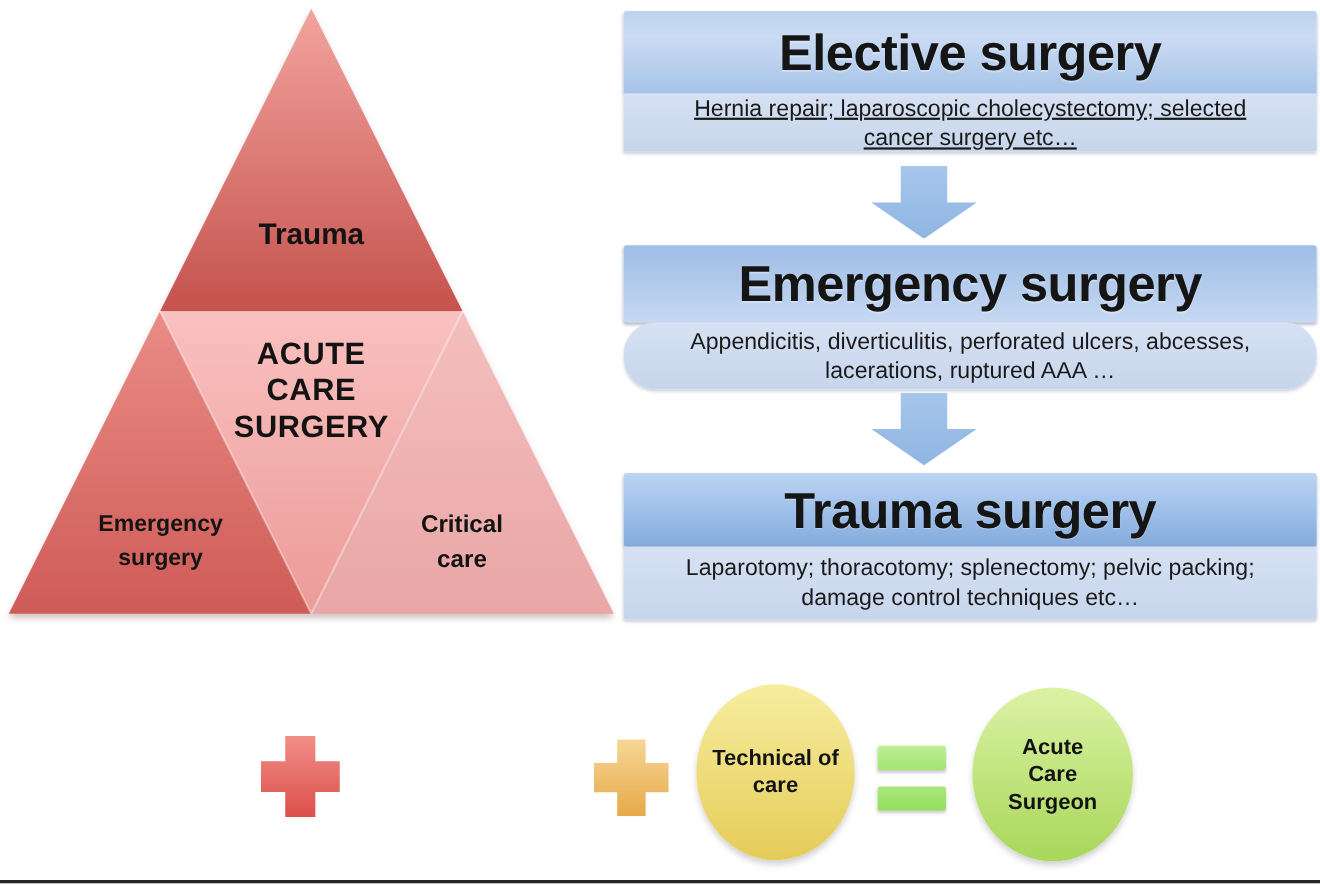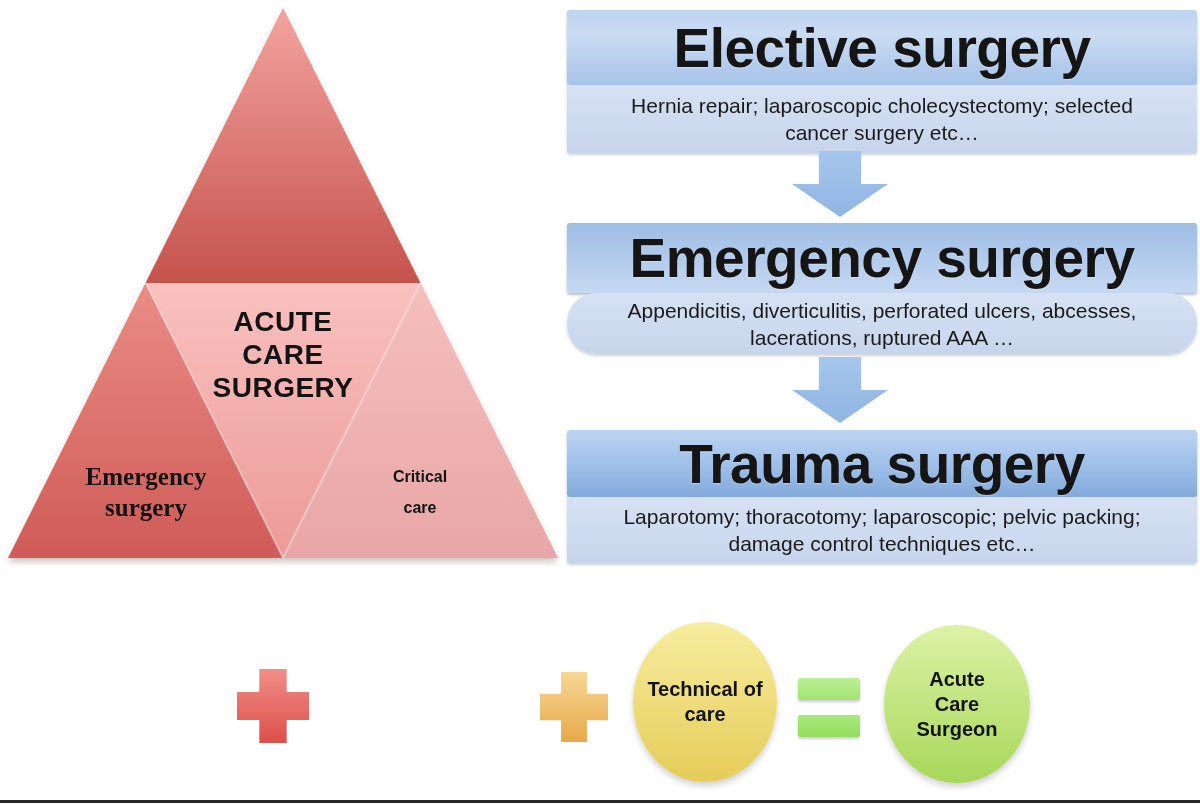--- a/index.html
+++ b/index.html
@@ -8,41 +8,41 @@
     font-family:"Liberation Sans", sans-serif;color:#111;
   }
   
   .pyramid-svg{position:absolute;left:0;top:0;filter:drop-shadow(0 4px 3px rgba(120,80,80,.35));}
   .pyr-label{
     position:absolute;text-align:center;font-weight:bold;color:#131313;
     white-space:pre-line;pointer-events:none;
   }
   .lbl-trauma{left:183px;top:198px;width:200px;font-size:27px;line-height:31px;}
   .lbl-acute{left:183px;top:305px;width:200px;font-size:28px;line-height:33px;letter-spacing:.5px;}
-  .lbl-emergency{left:46px;top:461px;width:200px;font-size:25px;line-height:31px;font-family:Liberation Serif, serif;}
-  .lbl-critical{left:320px;top:461px;width:200px;font-size:16px;line-height:31px;}
+  .lbl-emergency{left:46px;top:461px;width:200px;font-size:21px;line-height:31px;}
+  .lbl-critical{left:320px;top:461px;width:200px;font-size:22px;line-height:31px;}
   
   .stage{position:absolute;left:567px;width:630px;}
   .stage-header{
     position:absolute;left:0;right:0;display:flex;align-items:center;justify-content:center;
     border-radius:3px;box-shadow:0 2px 3px rgba(90,110,140,.45);
-    font-weight:bold;font-size:55px;letter-spacing:-.5px;color:#151515;
+    font-weight:bold;font-size:46px;letter-spacing:-.5px;color:#151515;
     text-shadow:0 1px 1px rgba(255,255,255,.35);
   }
   .hdr-1{top:10px;height:75px;background:linear-gradient(180deg,#bed3ef 0%,#cadbf3 32%,#a6c3e8 100%);}
   .hdr-2{top:223px;height:70px;background:linear-gradient(180deg,#9ebee5 0%,#b6cded 60%,#c6d9f2 100%);}
   .hdr-3{top:430px;height:67px;background:linear-gradient(180deg,#bdd4f2 0%,#9fc0e9 50%,#84abdc 100%);}
   .stage-desc{
     position:absolute;left:0;right:0;display:flex;align-items:center;justify-content:center;
     text-align:center;white-space:pre-line;border-radius:2px;
     background:linear-gradient(180deg,#d6e1f3 0%,#c7d5ec 100%);
     box-shadow:0 2px 3px rgba(110,125,150,.35);
     font-size:21px;line-height:27px;color:#1a1a1a;
   }
-  .dsc-1{top:85px;height:68px;}
+  .dsc-1{top:85px;height:53px;text-decoration:underline;}
   .dsc-2{top:293px;height:61px;border-radius:29px;}
   .dsc-3{top:497px;height:66px;}
   .down-arrow{
     position:absolute;left:792px;width:96px;height:66px;
     background:linear-gradient(180deg,#a6c6ec 0%,#8fb5e2 100%);
     clip-path:polygon(28% 0,72% 0,72% 50%,100% 50%,50% 100%,0 50%,28% 50%);
   }
   .arrow-1{top:151px;}
   .arrow-2{top:357px;}
   
@@ -96,20 +96,21 @@
       </linearGradient>
     </defs>
     <polygon points="283,8 145.5,283 420.5,283" fill="url(#gTrauma)"></polygon>
     <polygon points="145.5,283 8,558 283,558" fill="url(#gEmergency)"></polygon>
     <polygon points="420.5,283 283,558 558,558" fill="url(#gCritical)"></polygon>
     <polygon points="145.5,283 420.5,283 283,558" fill="url(#gAcute)"></polygon>
     <line x1="145.5" y1="283" x2="283" y2="558" stroke="rgba(255,255,255,0.35)" stroke-width="2"></line>
     <line x1="420.5" y1="283" x2="283" y2="558" stroke="rgba(255,255,255,0.35)" stroke-width="2"></line>
   </svg>
 
+  <div class="pyr-label lbl-trauma">Trauma</div>
   <div class="pyr-label lbl-acute">ACUTE
 CARE
 SURGERY</div>
   <div class="pyr-label lbl-emergency">Emergency
 surgery</div>
   <div class="pyr-label lbl-critical">Critical
 care</div>
 
   <div class="stage">
     <div class="stage-header hdr-1">Elective surgery</div>
@@ -122,21 +123,21 @@
   <div class="stage">
     <div class="stage-header hdr-2">Emergency surgery</div>
     <div class="stage-desc dsc-2">Appendicitis, diverticulitis, perforated ulcers, abcesses,
 lacerations, ruptured AAA …</div>
   </div>
 
   <div class="down-arrow arrow-2"></div>
 
   <div class="stage">
     <div class="stage-header hdr-3">Trauma surgery</div>
-    <div class="stage-desc dsc-3">Laparotomy; thoracotomy; laparoscopic; pelvic packing;
+    <div class="stage-desc dsc-3">Laparotomy; thoracotomy; splenectomy; pelvic packing;
 damage control techniques etc…</div>
   </div>
 
 
   <div class="plus plus-red"></div>
 
 
   <div class="plus plus-gold"></div>
 
   <div class="circle c-practice">Technical of

